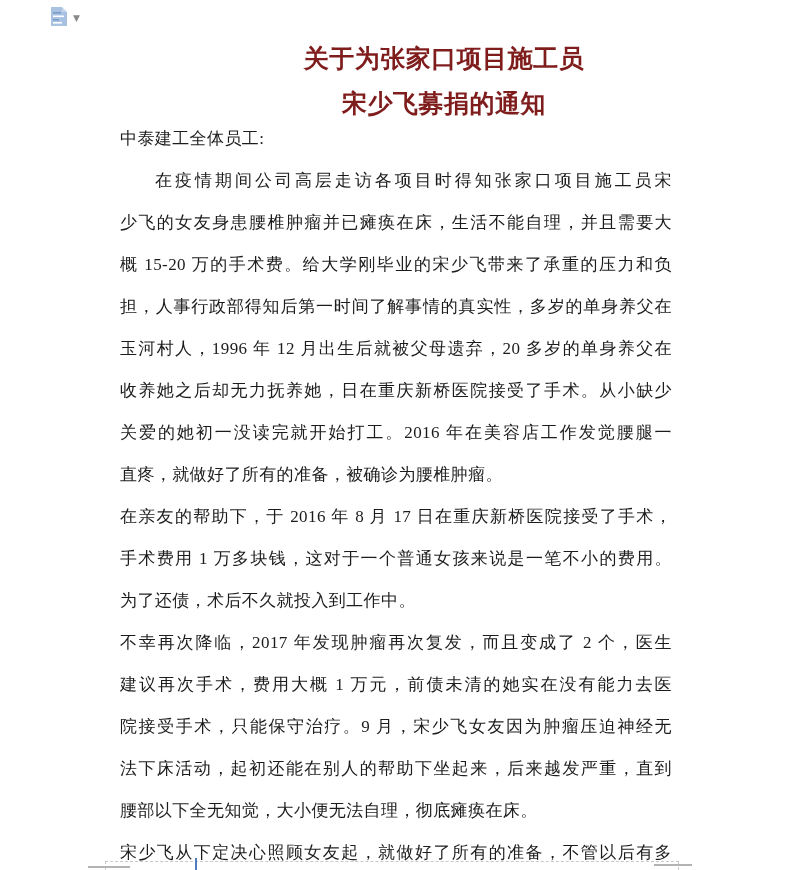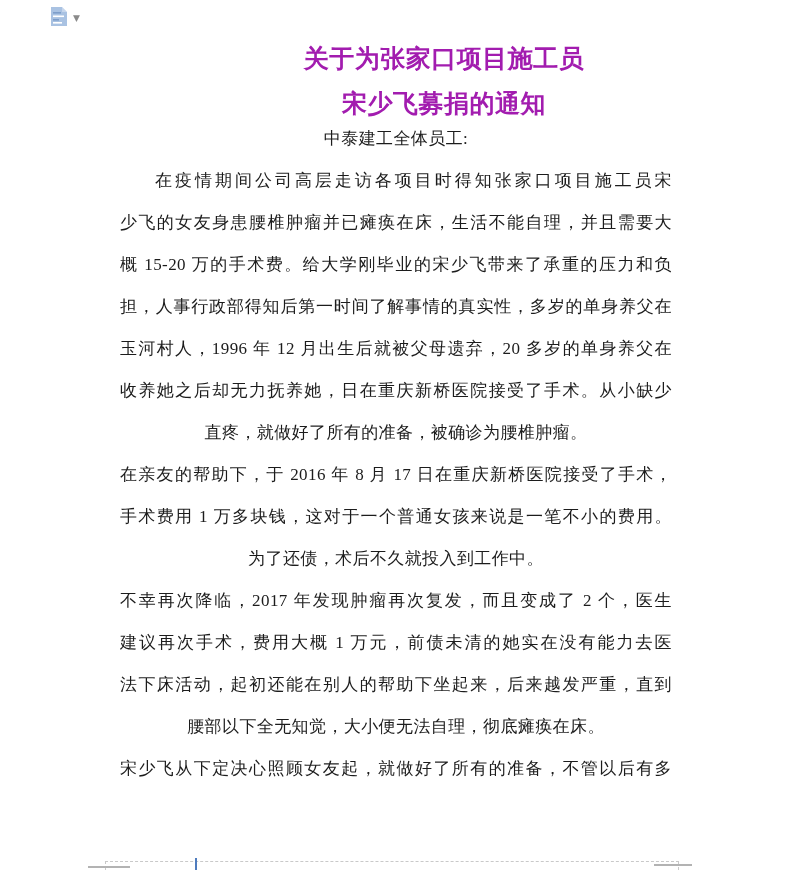--- a/index.html
+++ b/index.html
@@ -38,21 +38,21 @@
     letter-spacing: 0.5px;
   }
 
   
   .text-area {
     position: absolute; left: 120px; top: 118px; width: 552px;
     font-size: 17px; line-height: 42px;
     color: #1c1c1c;
     letter-spacing: 0.4px;
   }
-  .line { height: 42px; overflow: hidden; white-space: nowrap; text-align: center; }
+  .line { height: 42px; overflow: hidden; white-space: nowrap; }
   .line.justify {
     white-space: normal;
     text-align: justify;
     text-align-last: justify;
     text-justify: inter-character;
   }
   .line.indent { padding-left: 35px; }
 
   
   .tbl-border-top {
@@ -87,40 +87,42 @@
         <path d="M12 0 l5 5 h-5 z" fill="#c6d6ec"></path>
         <rect x="3" y="5" width="8" height="1.6" fill="#7d9dc9"></rect>
         <rect x="3" y="8.5" width="11" height="1.6" fill="#ffffff"></rect>
         <rect x="3" y="12" width="6" height="1.6" fill="#7d9dc9"></rect>
         <rect x="3" y="15" width="9" height="1.6" fill="#ffffff"></rect>
       </svg>
     </span>
     <span class="arrow">▼</span>
   </div>
 
-  <div class="title-block" style="color: #a21caf;">
+  <div class="title-block" style="color: #7f1d1d;">
     <div>关于为张家口项目施工员</div>
     <div>宋少飞募捐的通知</div>
   </div>
 
   <div class="text-area">
     <div class="line">中泰建工全体员工:</div>
     <div>
         <div class="line justify indent">在疫情期间公司高层走访各项目时得知张家口项目施工员宋</div>
         <div class="line justify">少飞的女友身患腰椎肿瘤并已瘫痪在床，生活不能自理，并且需要大</div>
         <div class="line justify">概 15-20 万的手术费。给大学刚毕业的宋少飞带来了承重的压力和负</div>
         <div class="line justify">担，人事行政部得知后第一时间了解事情的真实性，多岁的单身养父在</div>
         <div class="line justify">玉河村人，1996 年 12 月出生后就被父母遗弃，20 多岁的单身养父在</div>
         <div class="line justify">收养她之后却无力抚养她，日在重庆新桥医院接受了手术。从小缺少</div>
+        <div class="line justify">关爱的她初一没读完就开始打工。2016 年在美容店工作发觉腰腿一</div>
         <div class="line">直疼，就做好了所有的准备，被确诊为腰椎肿瘤。</div>
         <div class="line justify">在亲友的帮助下，于 2016 年 8 月 17 日在重庆新桥医院接受了手术，</div>
         <div class="line justify">手术费用 1 万多块钱，这对于一个普通女孩来说是一笔不小的费用。</div>
         <div class="line">为了还债，术后不久就投入到工作中。</div>
         <div class="line justify">不幸再次降临，2017 年发现肿瘤再次复发，而且变成了 2 个，医生</div>
         <div class="line justify">建议再次手术，费用大概 1 万元，前债未清的她实在没有能力去医</div>
+        <div class="line justify">院接受手术，只能保守治疗。9 月，宋少飞女友因为肿瘤压迫神经无</div>
         <div class="line justify">法下床活动，起初还能在别人的帮助下坐起来，后来越发严重，直到</div>
         <div class="line">腰部以下全无知觉，大小便无法自理，彻底瘫痪在床。</div>
         <div class="line justify">宋少飞从下定决心照顾女友起，就做好了所有的准备，不管以后有多</div>
       </div>
   </div>
 
   <div class="tbl-border-top"></div>
   <div class="tbl-border-left"></div>
   <div class="tbl-border-right"></div>
   <div class="handle left"></div>

